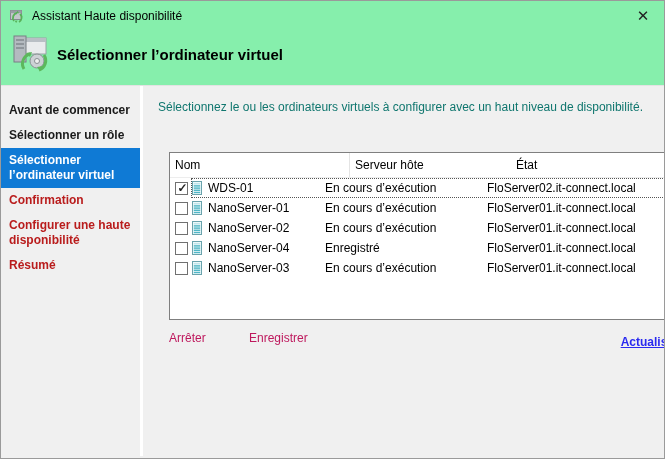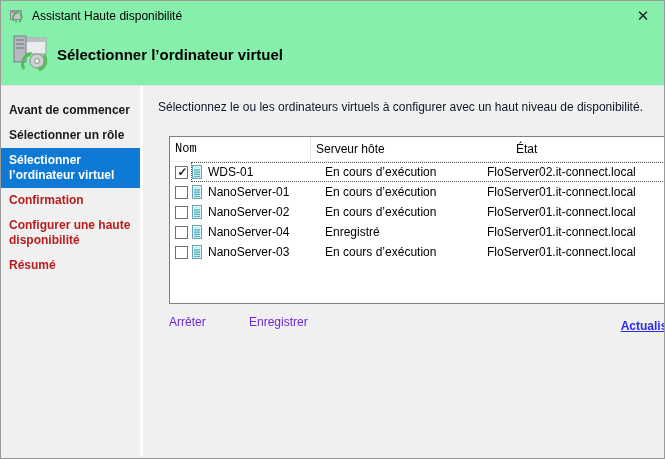--- a/index.html
+++ b/index.html
@@ -19,30 +19,30 @@
   .header h1{margin:0;font-size:15px;font-weight:bold;color:#000;}
   
   .body{display:flex;height:370px;background:#f0f0f0;}
   .sidebar{width:139px;box-sizing:border-box;padding-top:12px;flex:0 0 auto;font-weight:bold;}
   .side-item{padding:5px 4px 5px 8px;line-height:15px;color:#1a1a1a;cursor:default;}
   .side-item.selected{background:#0f7ad5;color:#ffffff;}
   .side-item.disabled{color:#b91c1c;}
   .vline{width:3px;background:#ffffff;flex:0 0 auto;}
   .main{flex:1;display:flex;flex-direction:column;min-width:0;}
   .content{height:324px;box-sizing:border-box;padding:14px 12px 0 15px;}
-  .instruction{margin:0 0 22px 0;color:#0f172a;}
+  .instruction{margin:0 0 38px 0;color:#0f766e;}
   
   .listview{
     margin-left:11px;width:505px;height:168px;box-sizing:border-box;
     background:#ffffff;border:1px solid #7f7f7f;overflow:hidden;
   }
   .lv-header{display:flex;height:24px;align-items:center;border-bottom:1px solid #ededed;}
   .lv-header .hc{box-sizing:border-box;padding-left:5px;height:100%;line-height:24px;
     border-right:1px solid #e4e4e4;color:#000;}
-  .hc.c-nom{width:141px;font-family:Liberation Mono, monospace;}
+  .hc.c-nom{width:180px;}
   .hc.c-etat{width:162px;}
   .hc.c-host{flex:1;border-right:none;}
   .lv-row{display:flex;height:20px;align-items:center;position:relative;}
   .cell{box-sizing:border-box;overflow:hidden;white-space:nowrap;color:#000;}
   .cell.c-nom{width:149px;display:flex;align-items:center;padding-left:5px;}
   .cell.c-etat{width:162px;padding-left:6px;}
   .cell.c-host{flex:1;padding-left:6px;}
   .checkbox{
     width:13px;height:13px;box-sizing:border-box;background:#fff;border:1px solid #707070;
     margin-right:4px;flex:0 0 auto;position:relative;
@@ -51,21 +51,21 @@
     content:"✓";position:absolute;left:0;top:-2px;width:13px;text-align:center;
     font-size:12px;font-weight:bold;color:#222;
   }
   .vm-icon{width:10px;height:14px;margin-right:6px;flex:0 0 auto;}
   .lv-row.focused::after{
     content:"";position:absolute;left:21px;right:2px;top:0;bottom:0;
     border:1px dotted #555;pointer-events:none;
   }
   
   .actions{display:flex;width:505px;margin:7px 0 0 11px;align-items:center;}
-  .act-label{color:#6d28d9;}
+  .act-label{color:#be185d;}
   .act-stop{width:80px;}
   .act-link{margin-left:auto;color:#2a2af0;text-decoration:underline;font-weight:bold;cursor:pointer;margin-top:8px;}
   
   .bottombar{
     height:46px;box-sizing:border-box;border-top:2px solid #ffffff;
     display:flex;align-items:center;justify-content:flex-end;padding-right:15px;
   }
   .btn{
     box-sizing:border-box;min-width:78px;height:23px;background:#e1e1e1;border:1px solid #adadad;
     font-family:"Liberation Sans",sans-serif;font-size:12px;color:#000;text-align:center;

